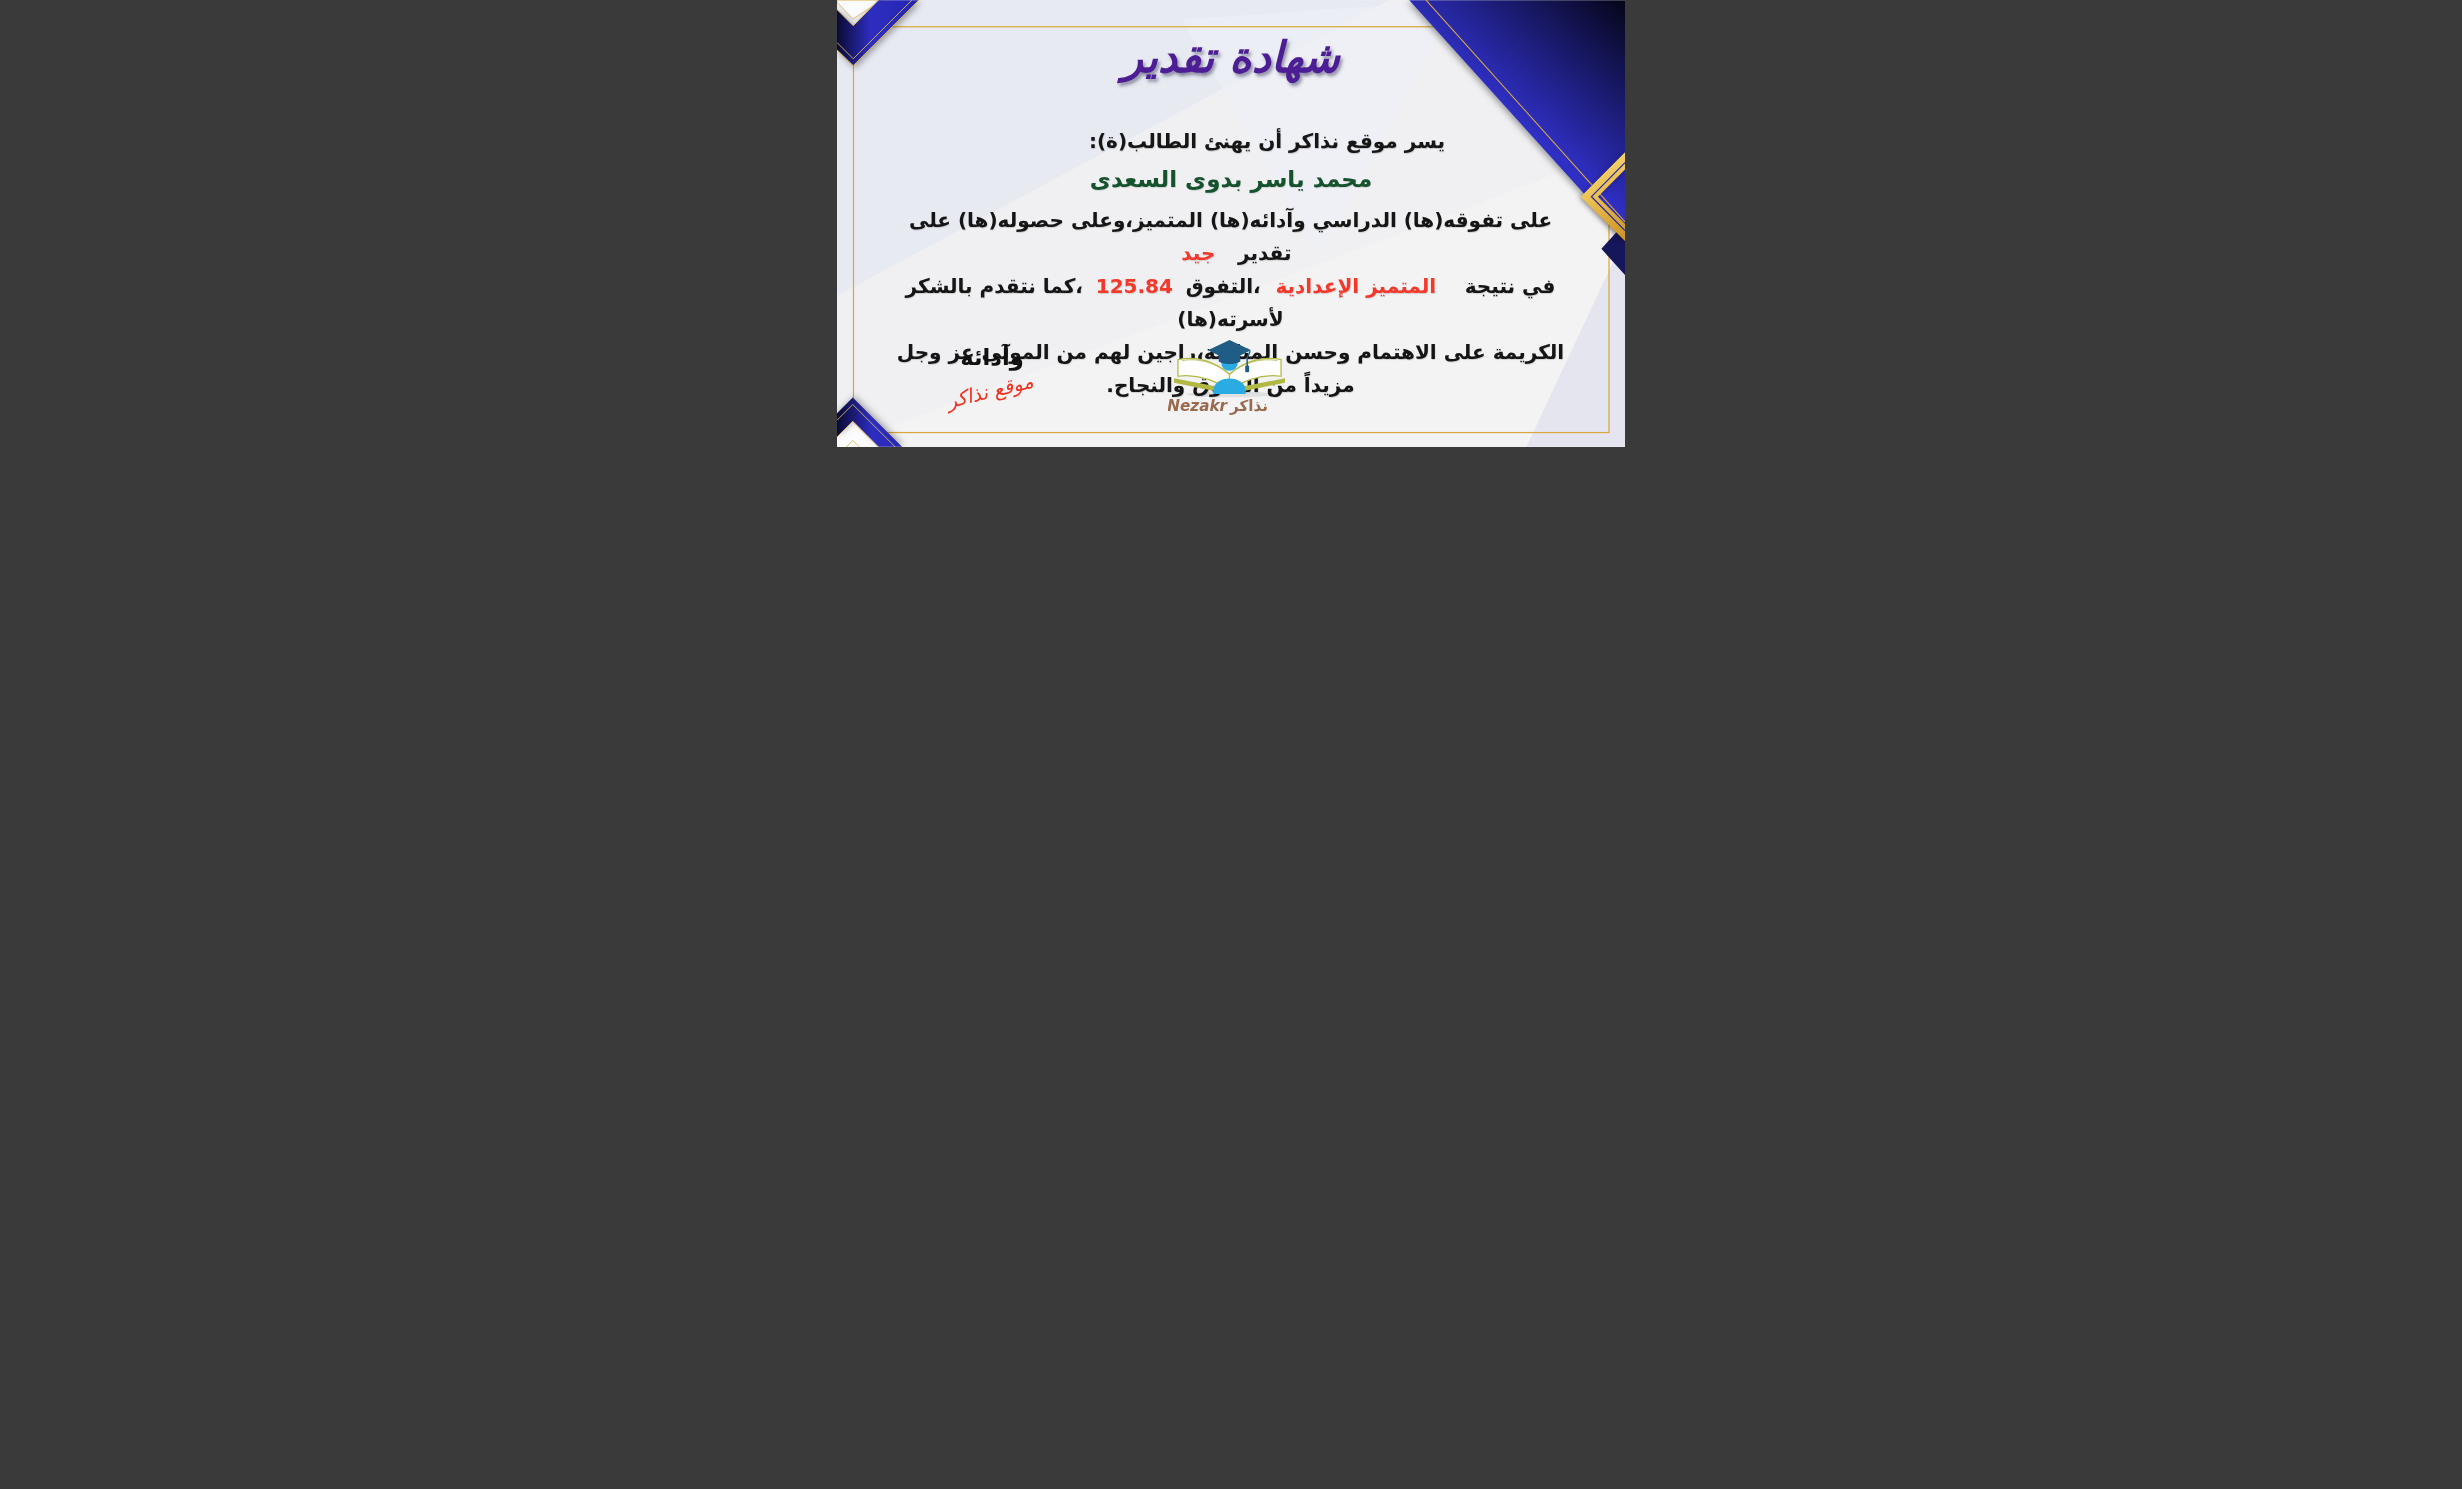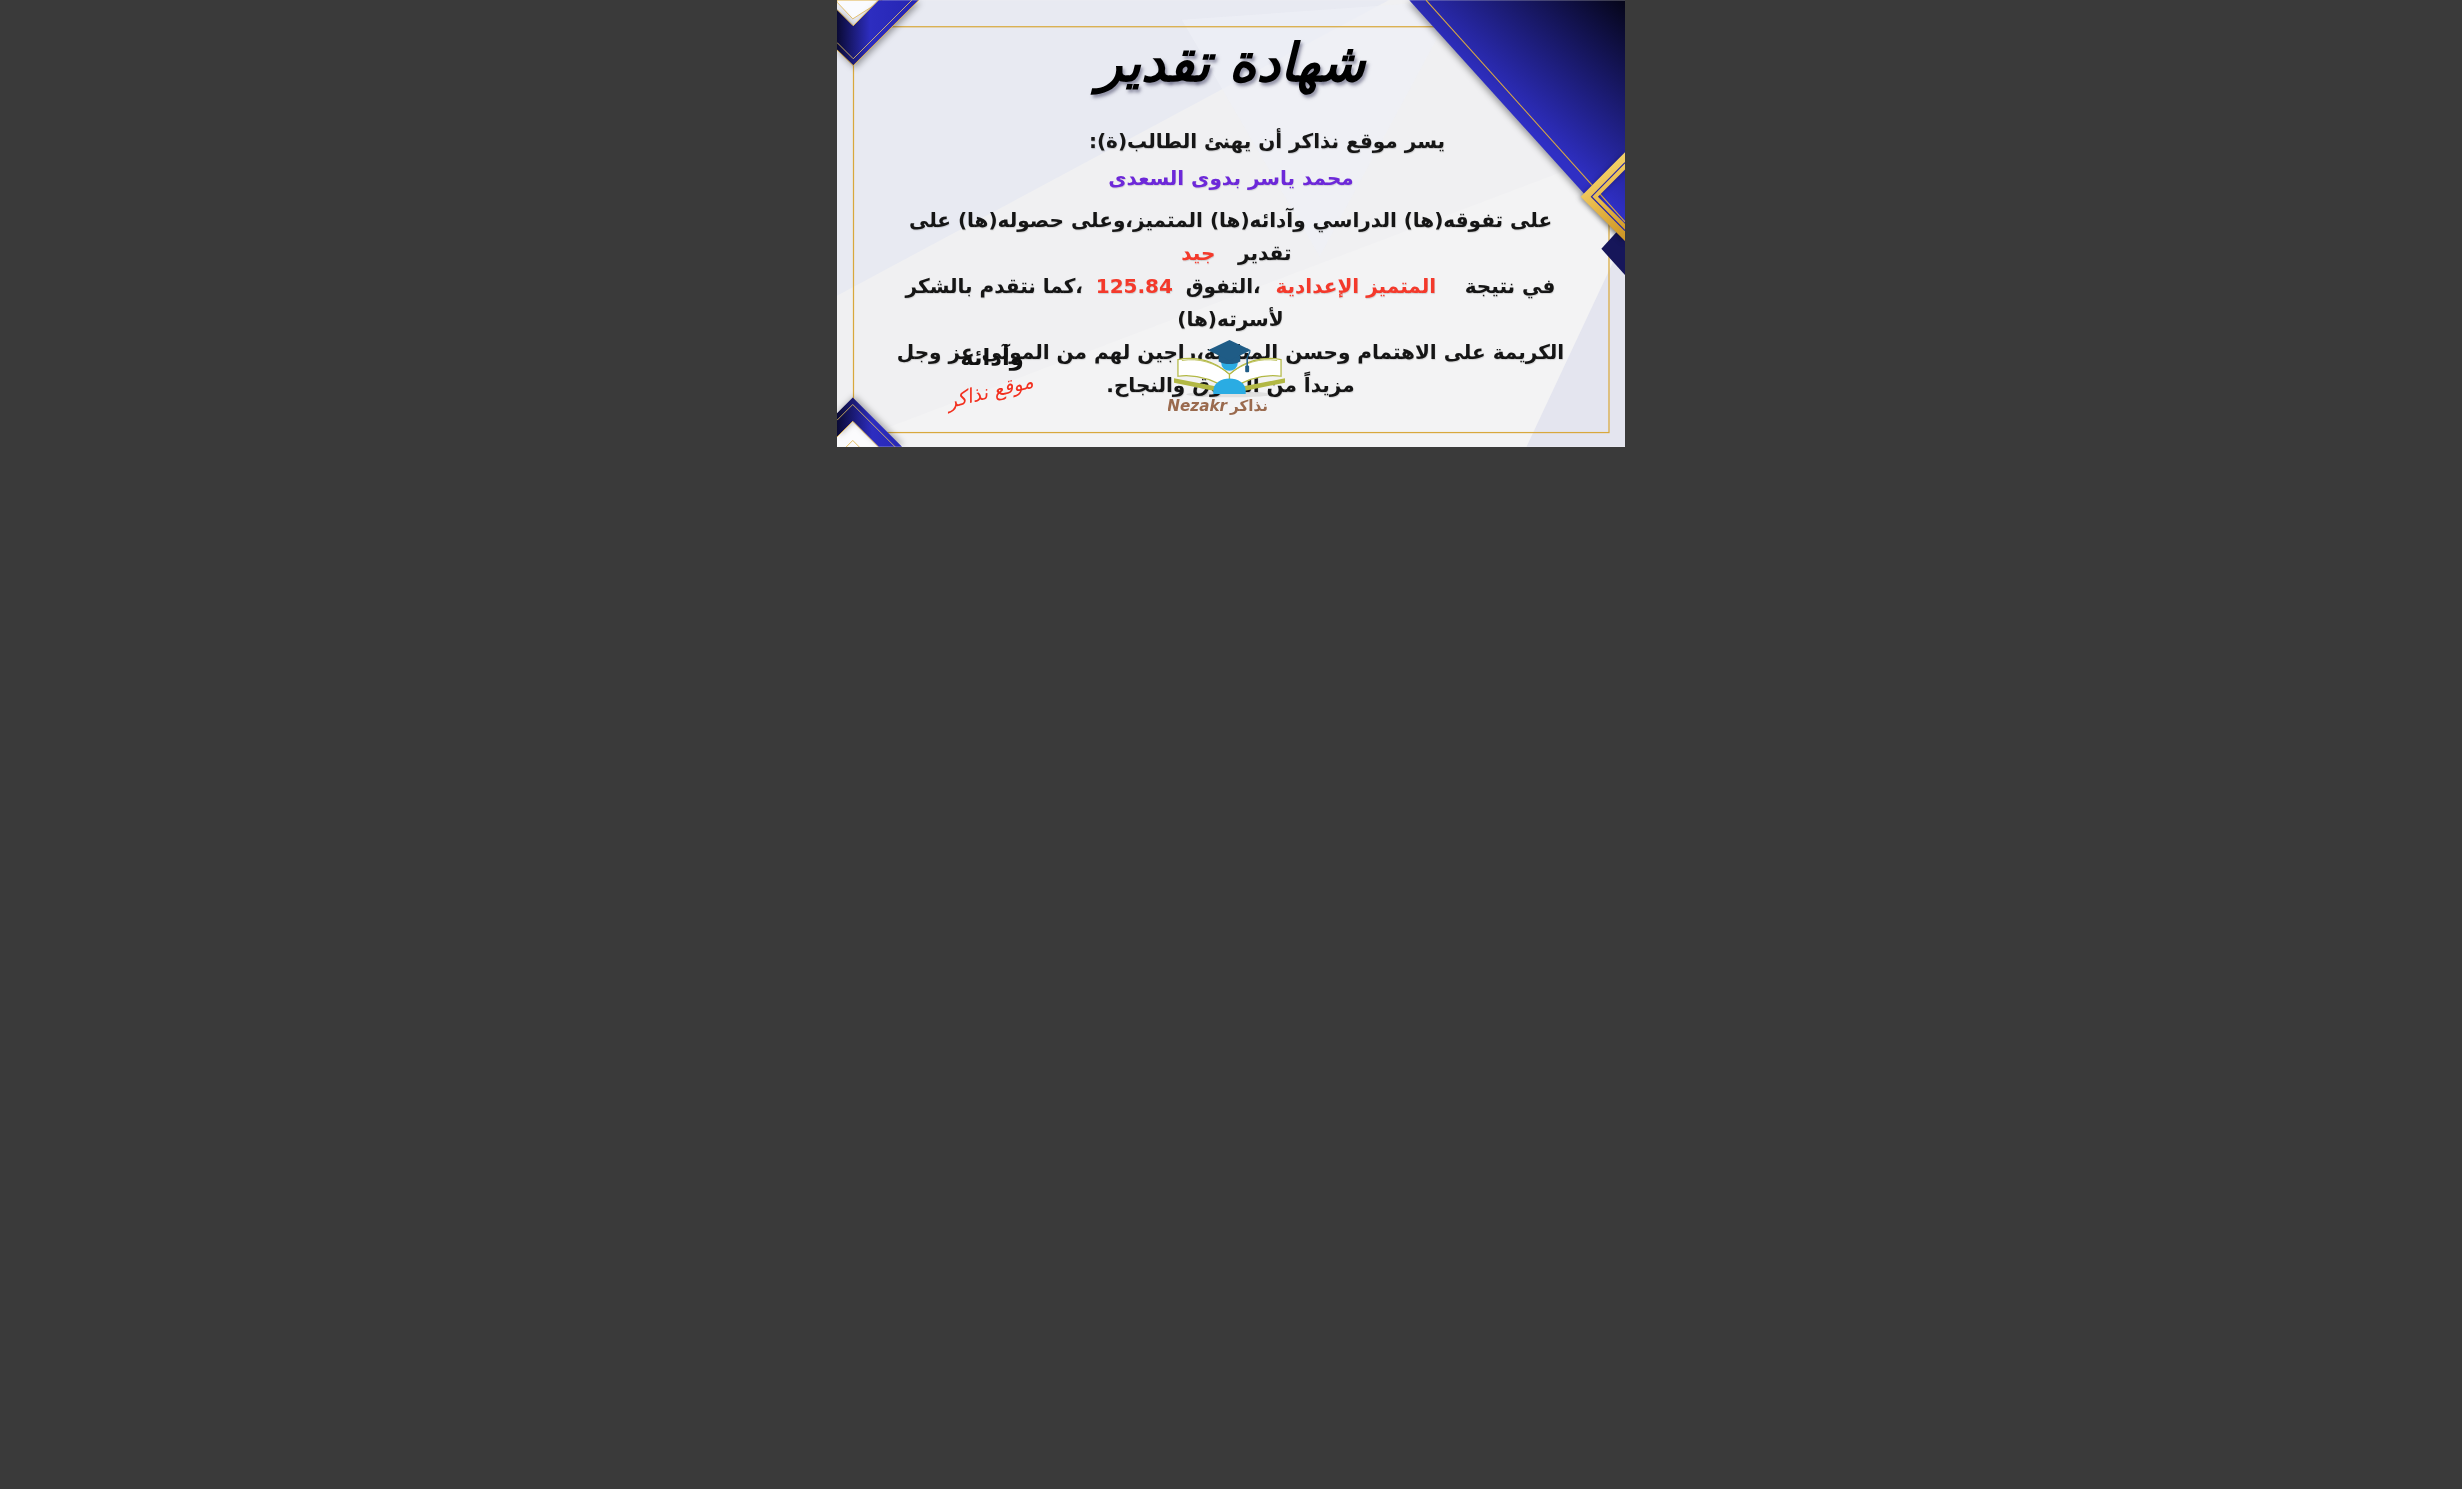--- a/index.html
+++ b/index.html
@@ -7,33 +7,33 @@
   .cert{
     position:relative;width:788px;height:447px;overflow:hidden;
     background:#f0f0f2;
     font-family:"DejaVu Sans",sans-serif;
   }
   .cert svg.bg{position:absolute;inset:0;z-index:1;}
   .layer{position:absolute;z-index:3;}
 
   .title{
     top:31.5px;left:0;width:100%;text-align:center;
-    font-size:53px;font-weight:bold;font-style:italic;
-    color:#000000;letter-spacing:-1px;
+    font-size:43px;font-weight:bold;font-style:italic;
+    color:#4c1d95;letter-spacing:-1px;
     text-shadow:2px 3px 3.4px rgba(70,70,100,.55);
   }
   .intro{
     top:129px;left:0;width:100%;text-align:center;
     font-size:20px;font-weight:bold;color:#161616;
     text-shadow:0.5px 1px 1px rgba(0,0,0,.18);
     padding-left:36px;
   }
   .name{
     top:166px;left:0;width:100%;text-align:center;
-    font-size:20px;font-weight:bold;color:#6d28d9;
+    font-size:23px;font-weight:bold;color:#14532d;
     text-shadow:0.5px 1px 1px rgba(0,0,0,.12);
   }
   .bodytext{
     top:204px;left:34px;width:719px;text-align:center;
     font-size:20px;font-weight:bold;color:#151515;line-height:33px;
     text-shadow:0.5px 1px 1px rgba(0,0,0,.14);
   }
   .red{color:#f4392b;}
   .gap-grade{margin-right:22.7px;margin-left:11.8px;}
   .gap-exam{margin-right:28.6px;margin-left:14.8px;}

